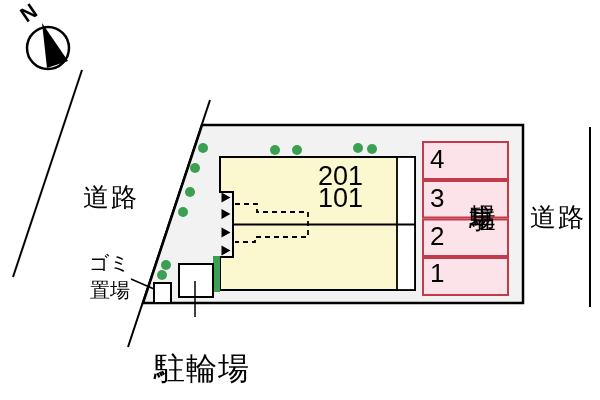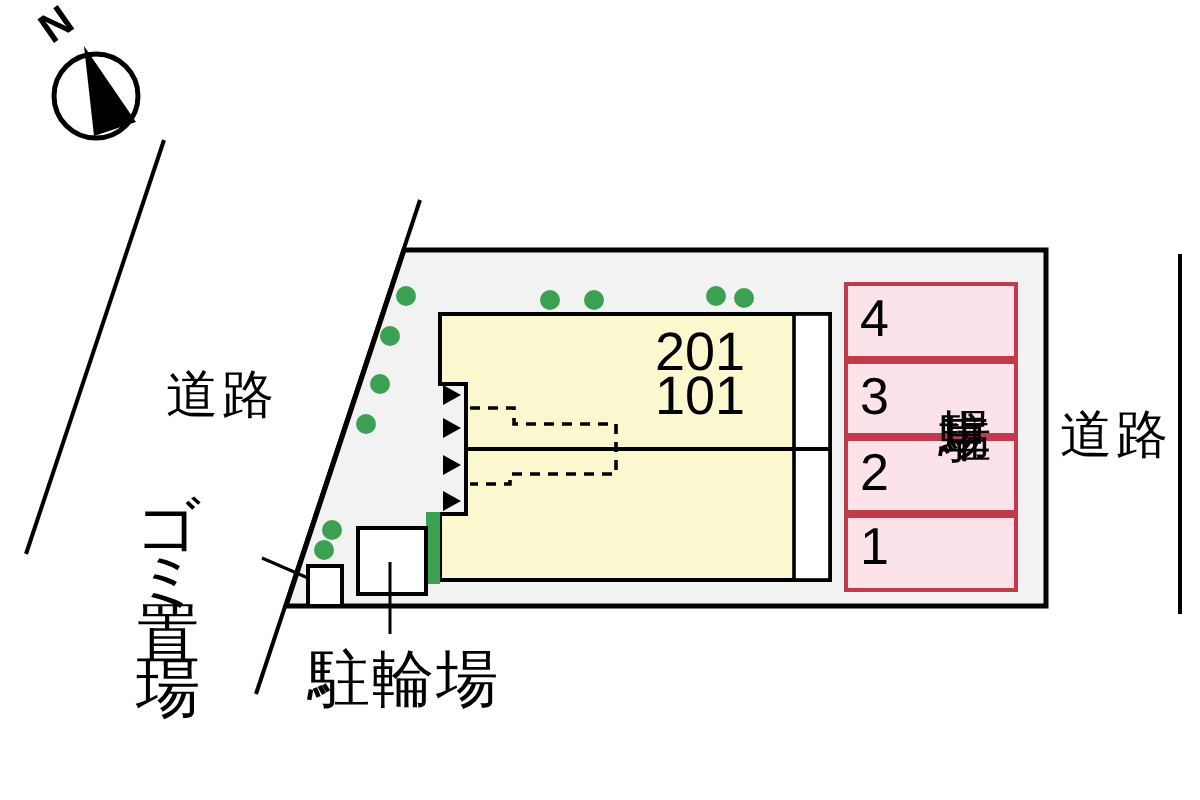--- a/index.html
+++ b/index.html
@@ -1,25 +1,25 @@
 <!DOCTYPE html>
 <html><head>
 <meta charset="utf-8">
 <style>
   html,body{margin:0;padding:0;background:#fff;}
   #stage{position:relative;width:600px;height:400px;background:#fff;overflow:hidden;
          font-family:"Liberation Sans","DejaVu Sans",sans-serif;color:#000;}
   #plan-svg{position:absolute;left:0;top:0;}
   .lbl{position:absolute;white-space:pre-line;}
   .road-label{font-size:26px;letter-spacing:2px;}
-  .unit-label{width:64px;text-align:center;font-size:27px;line-height:22px;font-weight:500;}
+  .unit-label{width:64px;font-size:27px;line-height:22px;font-weight:500;}
   .stall-num{font-size:26px;line-height:1;font-weight:500;}
   .vert-label{writing-mode:vertical-rl;text-orientation:upright;font-size:26px;line-height:1;}
-  .garbage-label{width:62px;text-align:left;font-size:32px;line-height:27px;}
-  .bicycle-label{font-size:31px;letter-spacing:1px;}
+  .garbage-label{width:62px;text-align:right;font-size:20px;line-height:27px;}
+  .bicycle-label{font-size:31px;letter-spacing:1px;margin-top:29px;}
   .north-label{font-size:21px;font-weight:bold;transform:rotate(-35deg);}
   .stall{stroke:#C13B4B;stroke-width:2;}
   .blackline{stroke:#000;fill:none;}
 </style>
 </head>
 <body>
 
 <div id="stage">
 
   <svg id="plan-svg" width="600" height="400" viewBox="0 0 600 400">

